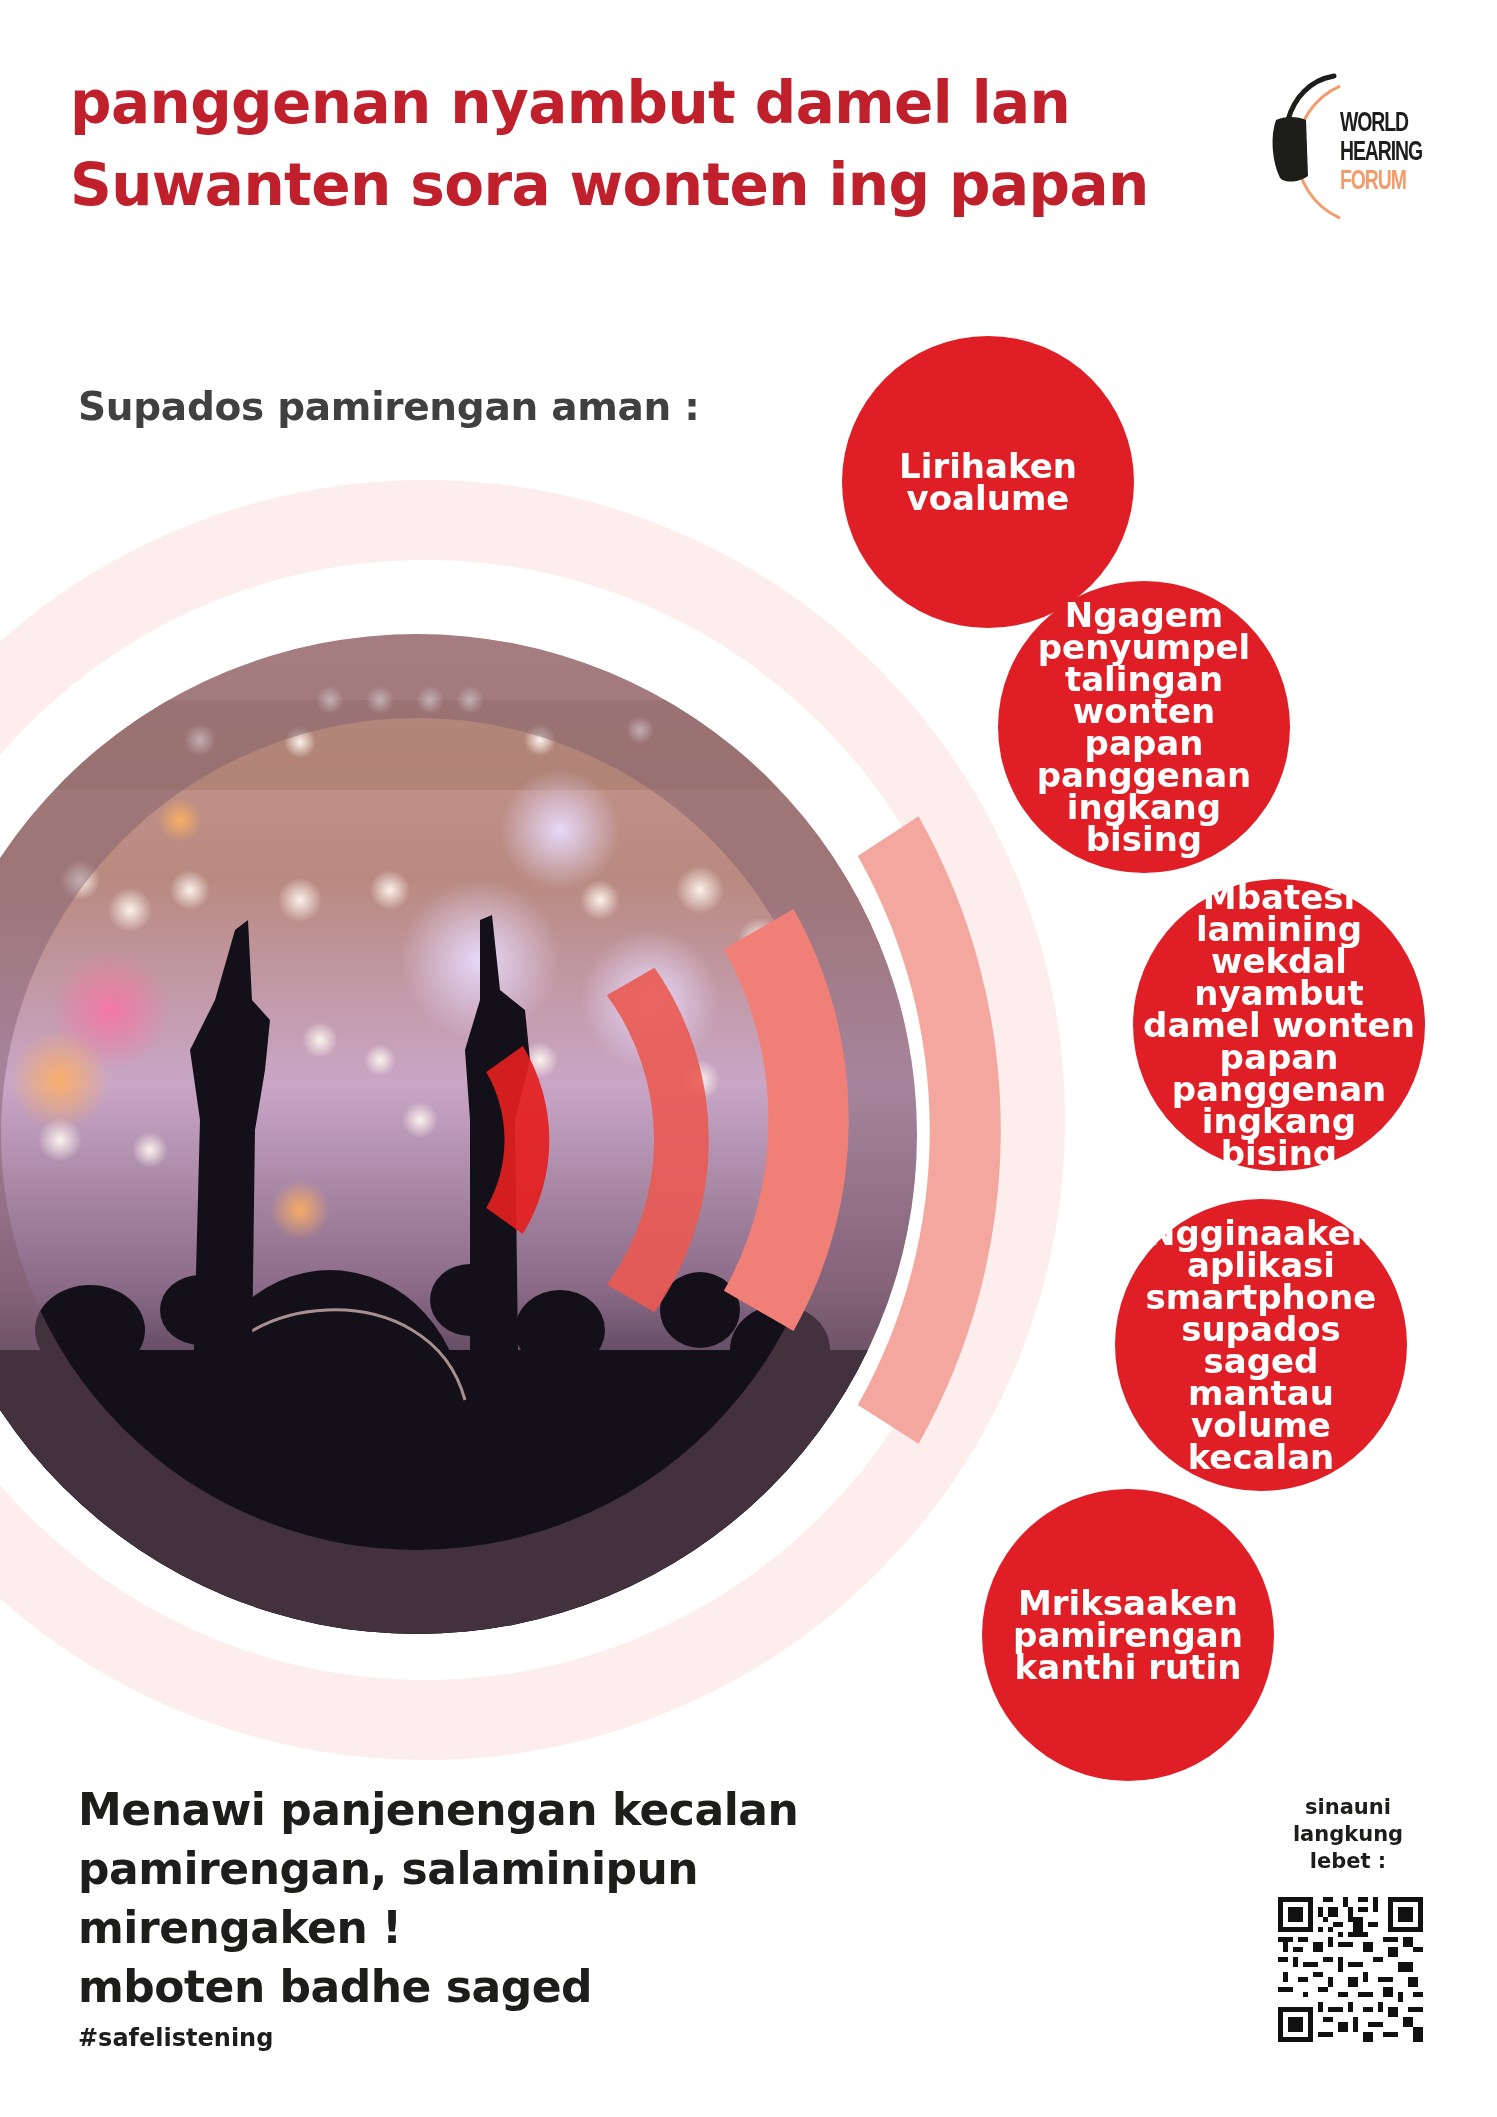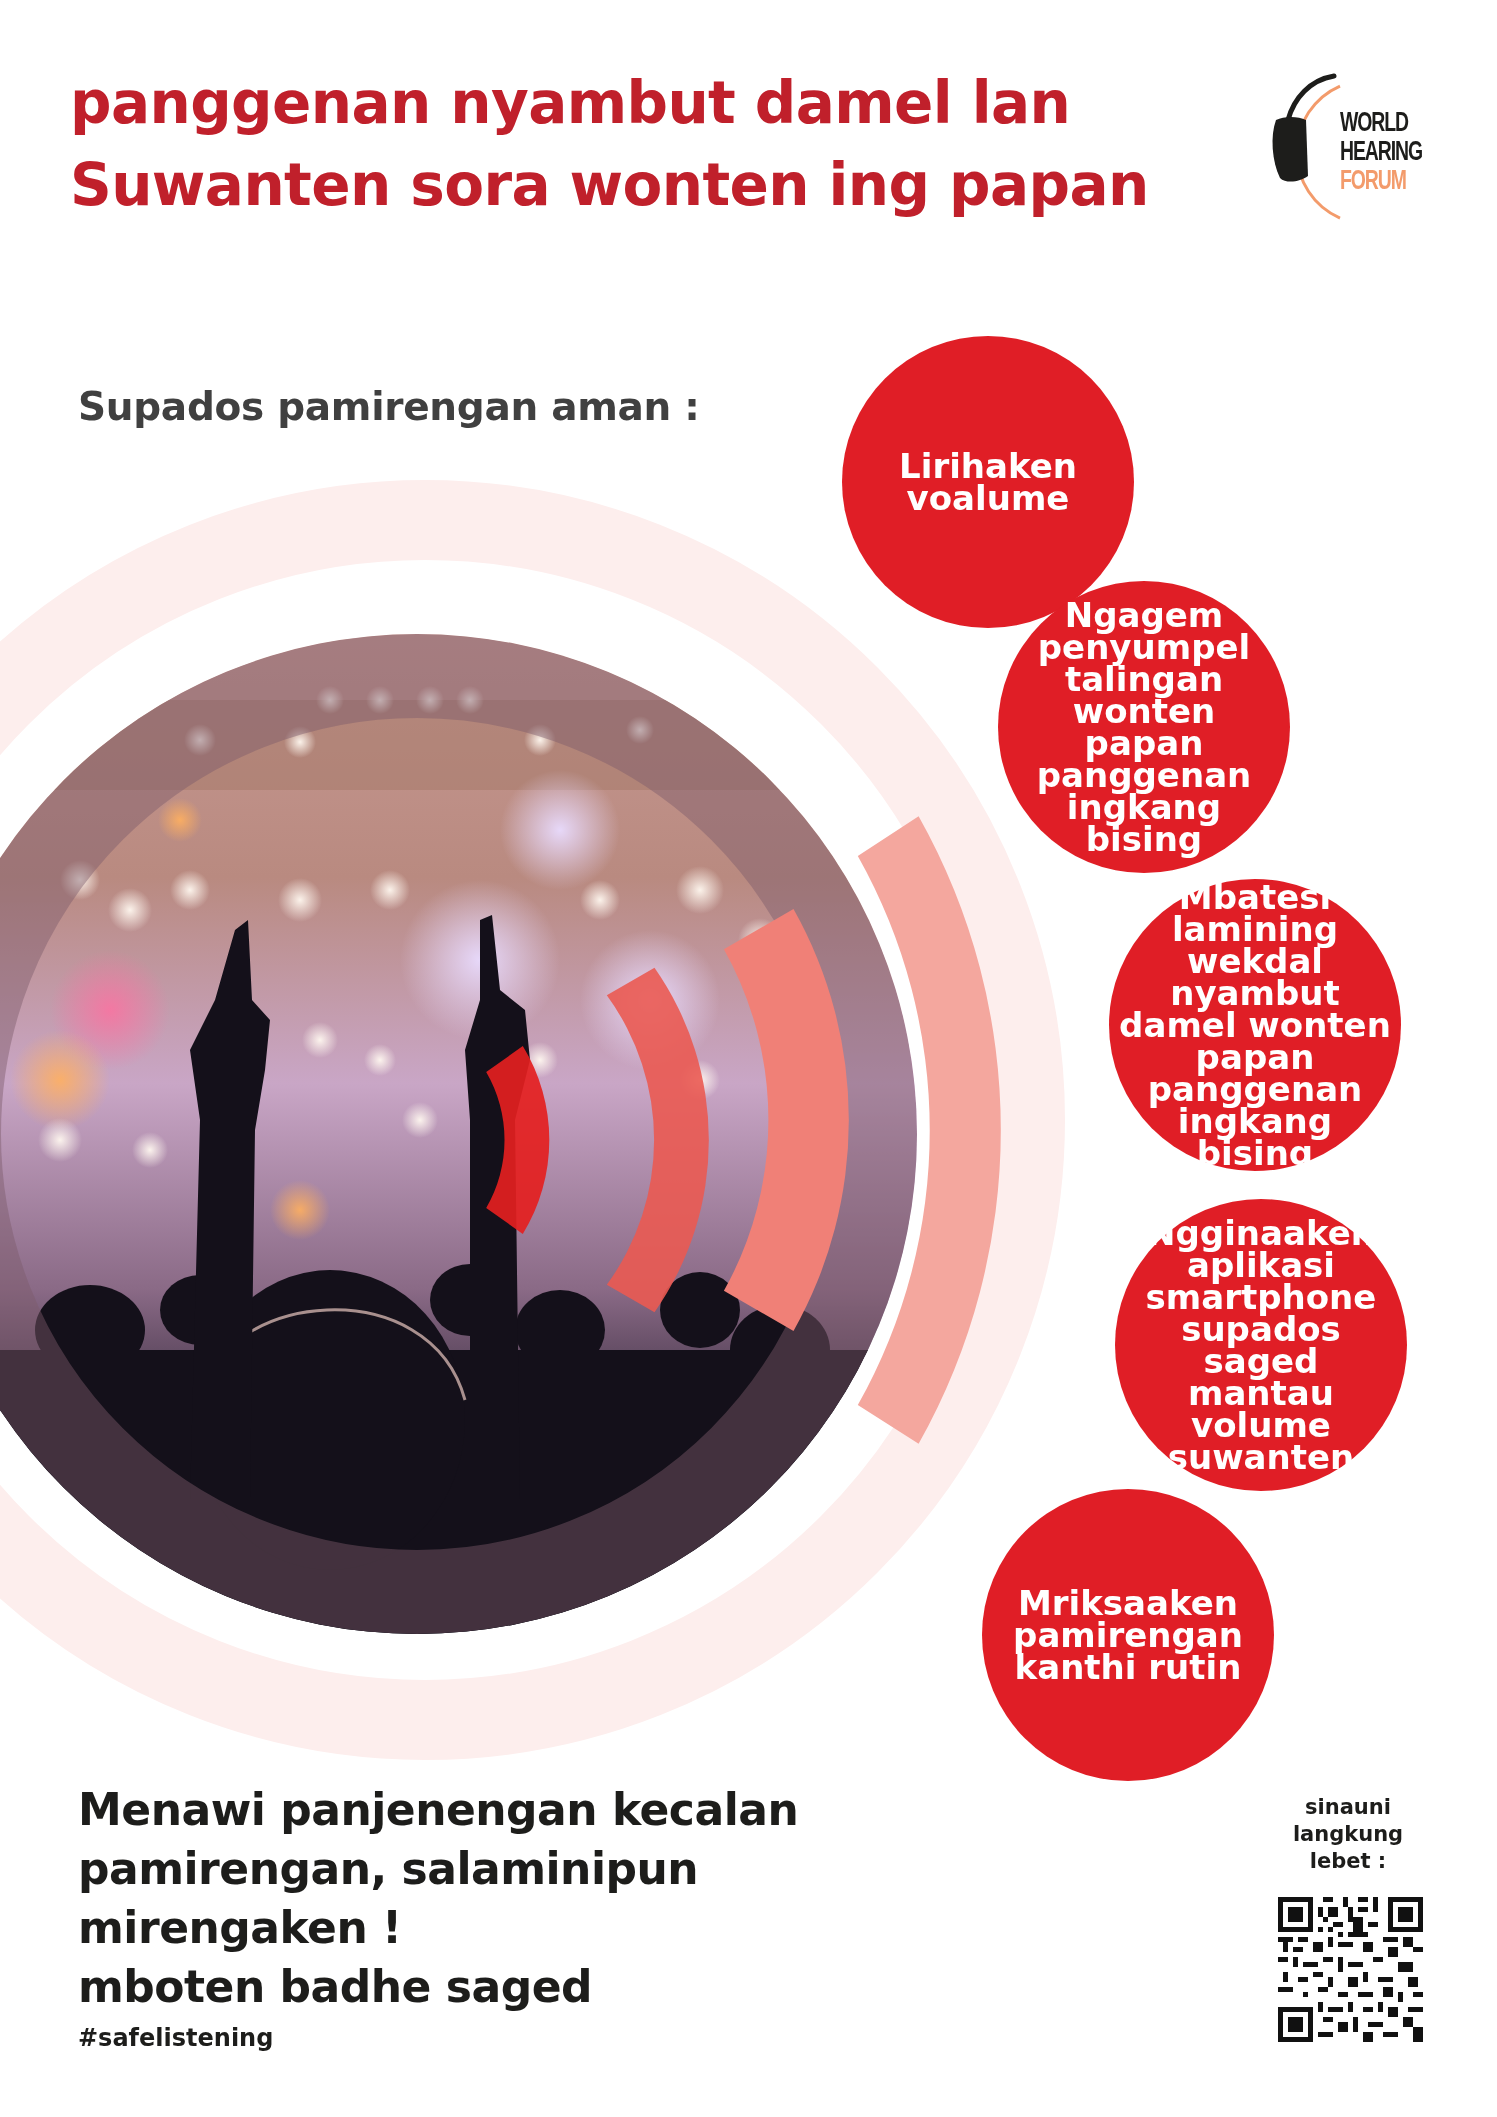--- a/index.html
+++ b/index.html
@@ -181,37 +181,37 @@
 voalume</span>
 </div>
 <div class="tip" style="left:998px; top:581px;">
   <span>Ngagem
 penyumpel
 talingan
 wonten papan
 panggenan
 ingkang bising</span>
 </div>
-<div class="tip" style="left:1109px; top:879px;">
+<div class="tip" style="left:1133px; top:879px;">
   <span>Mbatesi
 lamining
 wekdal nyambut
 damel wonten
 papan panggenan
 ingkang
 bising</span>
 </div>
 <div class="tip" style="left:1115px; top:1199px;">
   <span>Ngginaaken
 aplikasi
 smartphone
 supados
 saged mantau
 volume
-suwanten</span>
+kecalan</span>
 </div>
 <div class="tip" style="left:982px; top:1489px;">
   <span>Mriksaaken
 pamirengan
 kanthi rutin</span>
 </div>
 
 <p class="closing">
   <span>Menawi panjenengan kecalan</span>
   <span>pamirengan, salaminipun</span>

